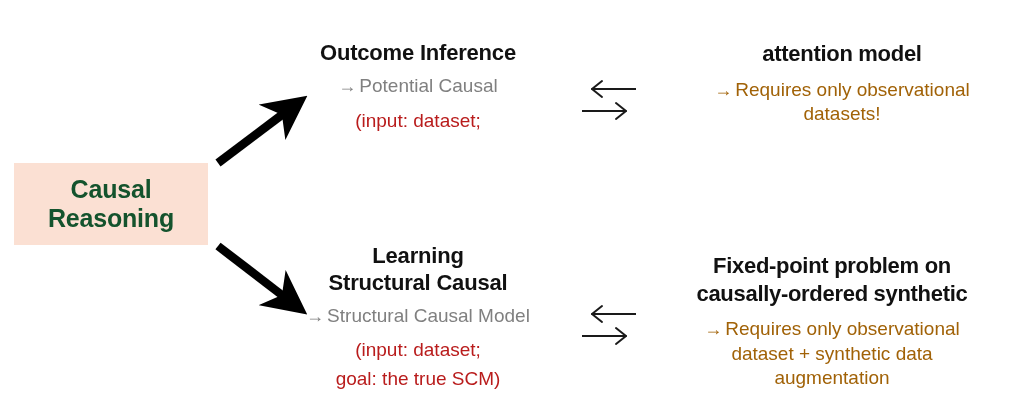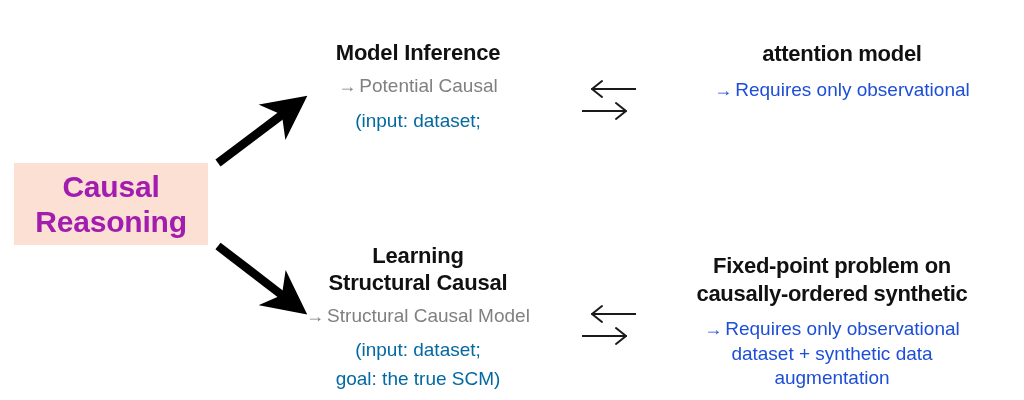--- a/index.html
+++ b/index.html
@@ -28,23 +28,23 @@
     width: 194px;
     height: 82px;
     background: #FBE0D3;
     display: flex;
     flex-direction: column;
     align-items: center;
     justify-content: center;
     line-height: 1.18;
   }
   #root-box .root-line {
-    font-size: 30px;
+    font-size: 25px;
     font-weight: 700;
-    color: #a21caf;
+    color: #14532d;
     letter-spacing: -0.2px;
     white-space: nowrap;
   }
 
   
   #thick-arrows {
     left: 0;
     top: 0;
     width: 1024px;
     height: 400px;
@@ -71,21 +71,21 @@
     white-space: nowrap;
   }
   .branch .sub-model .arrow-glyph {
     font-size: 18px;
     color: #808080;
     margin-right: 3px;
   }
   .branch .detail {
     margin-top: 9px;
     font-size: 19px;
-    color: #0369a1;
+    color: #b91c1c;
     line-height: 1.5;
   }
 
   #branch-top    { left: 273px; top: 40px; }
   #branch-bottom { left: 273px; top: 243px; }
 
   
   .connector {
     width: 62px;
     height: 46px;
@@ -101,21 +101,21 @@
   .result .title {
     font-size: 22px;
     font-weight: 700;
     color: #111111;
     line-height: 1.25;
     letter-spacing: -0.3px;
   }
   .result .note {
     margin-top: 10px;
     font-size: 19px;
-    color: #1d4ed8;
+    color: #a16207;
     line-height: 1.3;
   }
   .result .note .arrow-glyph {
     font-size: 18px;
     margin-right: 3px;
   }
 
   #result-top    { left: 672px; top: 40px; }
   #result-bottom { left: 662px; top: 236px; margin-top: 16px; }
 </style>
@@ -133,21 +133,21 @@
     <defs>
       <marker id="thick-head" markerWidth="5.2" markerHeight="5.2" refX="2.2" refY="2.6" orient="auto" markerUnits="strokeWidth">
         <path d="M0,0 L5.2,2.6 L0,5.2 L1.45,2.6 Z" fill="#000000"></path>
       </marker>
     </defs>
     <line x1="218" y1="163" x2="287" y2="111" stroke="#000000" stroke-width="8.5" stroke-linecap="butt" marker-end="url(#thick-head)"></line>
     <line x1="218" y1="246" x2="287" y2="299" stroke="#000000" stroke-width="8.5" stroke-linecap="butt" marker-end="url(#thick-head)"></line>
   </svg>
 
   <div class="abs branch" id="branch-top">
-    <div class="title">Model Inference</div>
+    <div class="title">Outcome Inference</div>
     <div class="sub-model">
       <span class="arrow-glyph">→</span><span>Potential Causal</span>
     </div>
     <div class="detail">
       <div>(input: dataset;</div>
     </div>
   </div>
 
   <div class="abs branch" id="branch-bottom">
     <div class="title">
@@ -182,20 +182,21 @@
   </svg>
 
   <div class="abs result" id="result-top">
     <div class="title">
       <div>attention model</div>
     </div>
     <div class="note">
       <div>
         <span class="arrow-glyph">→</span><span>Requires only observational</span>
       </div>
+      <div>datasets!</div>
     </div>
   </div>
 
   <div class="abs result" id="result-bottom">
     <div class="title">
       <div>Fixed-point problem on</div>
       <div>causally-ordered synthetic</div>
     </div>
     <div class="note">
       <div>

